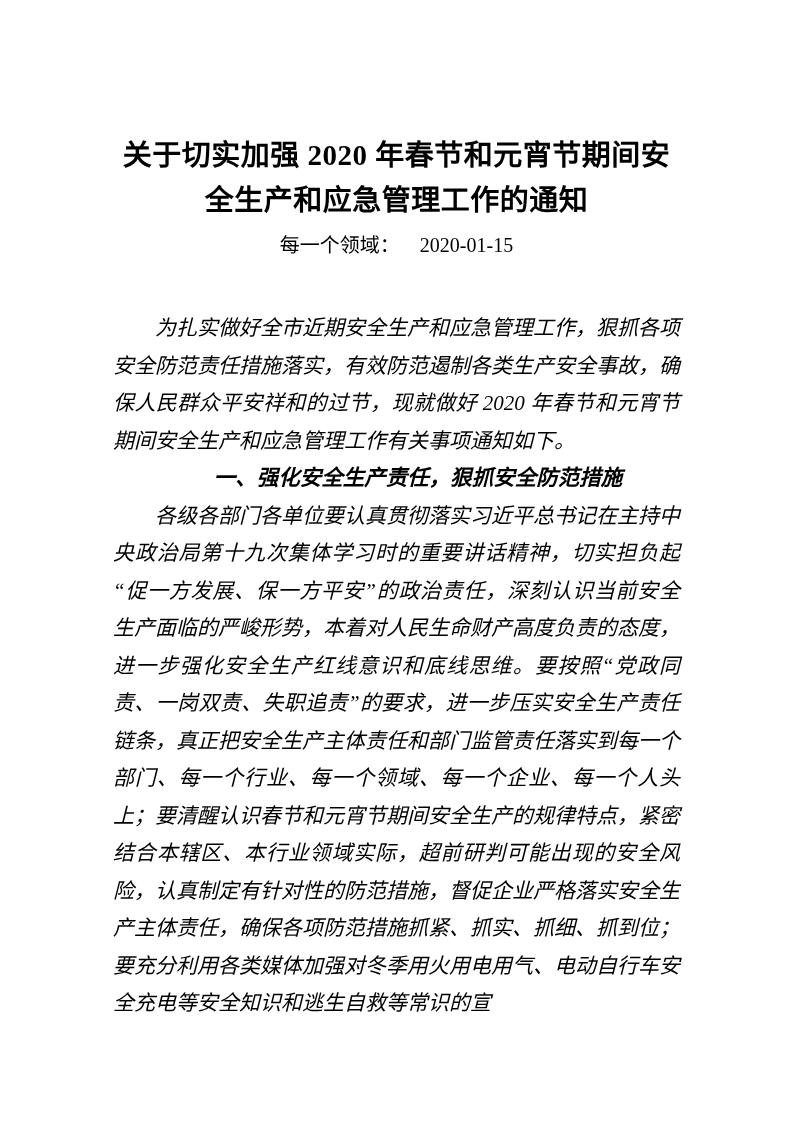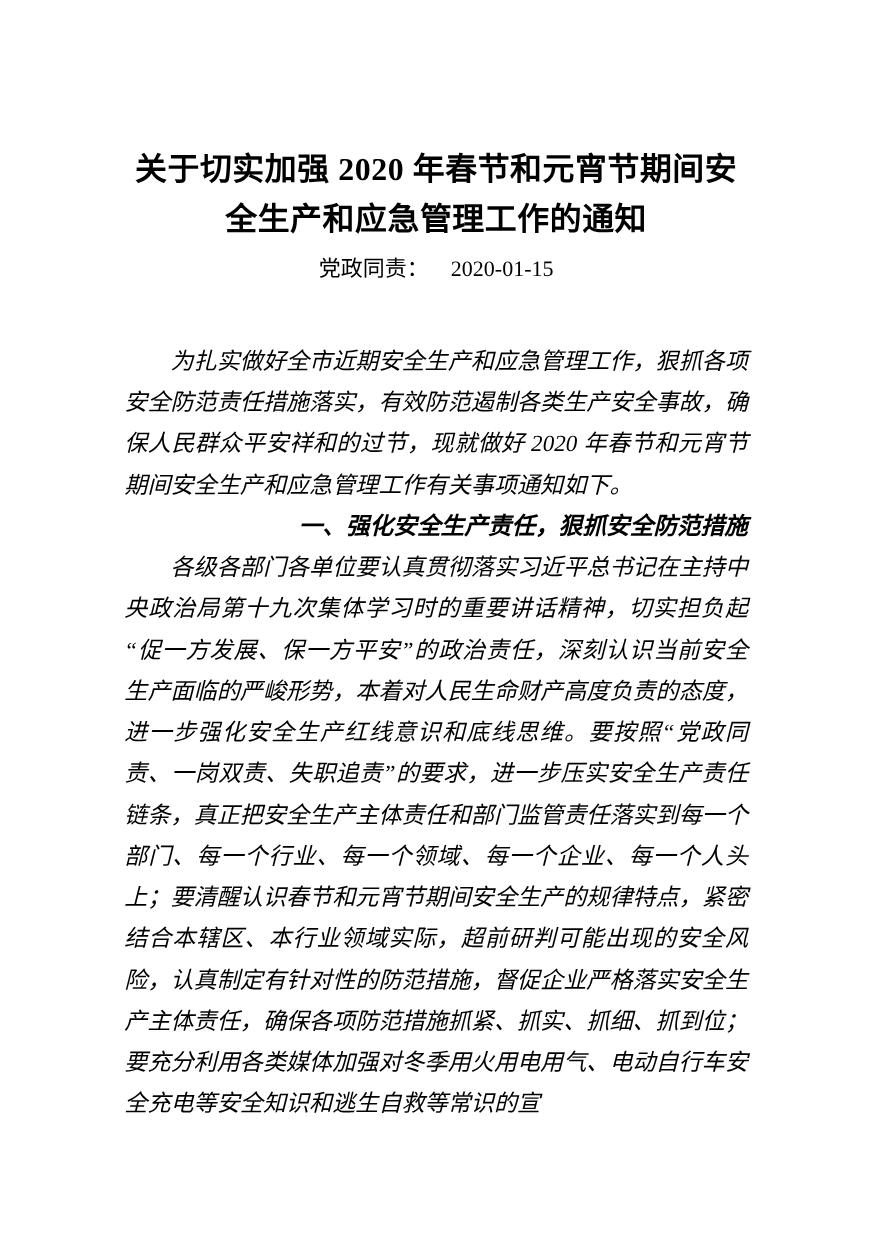--- a/index.html
+++ b/index.html
@@ -50,32 +50,32 @@
     text-indent: 2em;
     word-break: break-all;
   }
   .doc-body .section-heading {
     margin: 0;
     font-family: "Liberation Sans", "DejaVu Sans", sans-serif;
     font-size: 21.5px;
     font-weight: bold;
     line-height: 37.5px;
     text-indent: 2em;
-    text-align: right;
+    text-align: center;
   }
 </style>
 </head>
 <body>
 
 <div class="page">
 
   <h1 class="doc-title">关于切实加强 2020 年春节和元宵节期间安全生产和应急管理工作的通知</h1>
 
   <div class="date-line">
-    <span class="date-label">党政同责：</span><span class="date-value">2020-01-15</span>
+    <span class="date-label">每一个领域：</span><span class="date-value">2020-01-15</span>
   </div>
 
   <div class="doc-body">
     <p>为扎实做好全市近期安全生产和应急管理工作，狠抓各项安全防范责任措施落实，有效防范遏制各类生产安全事故，确保人民群众平安祥和的过节，现就做好 2020 年春节和元宵节期间安全生产和应急管理工作有关事项通知如下。</p>
     <p class="section-heading">一、强化安全生产责任，狠抓安全防范措施</p>
     <p>各级各部门各单位要认真贯彻落实习近平总书记在主持中央政治局第十九次集体学习时的重要讲话精神，切实担负起“促一方发展、保一方平安”的政治责任，深刻认识当前安全生产面临的严峻形势，本着对人民生命财产高度负责的态度，进一步强化安全生产红线意识和底线思维。要按照“党政同责、一岗双责、失职追责”的要求，进一步压实安全生产责任链条，真正把安全生产主体责任和部门监管责任落实到每一个部门、每一个行业、每一个领域、每一个企业、每一个人头上；要清醒认识春节和元宵节期间安全生产的规律特点，紧密结合本辖区、本行业领域实际，超前研判可能出现的安全风险，认真制定有针对性的防范措施，督促企业严格落实安全生产主体责任，确保各项防范措施抓紧、抓实、抓细、抓到位；要充分利用各类媒体加强对冬季用火用电用气、电动自行车安全充电等安全知识和逃生自救等常识的宣</p>
   </div>
 
 </div>
 

